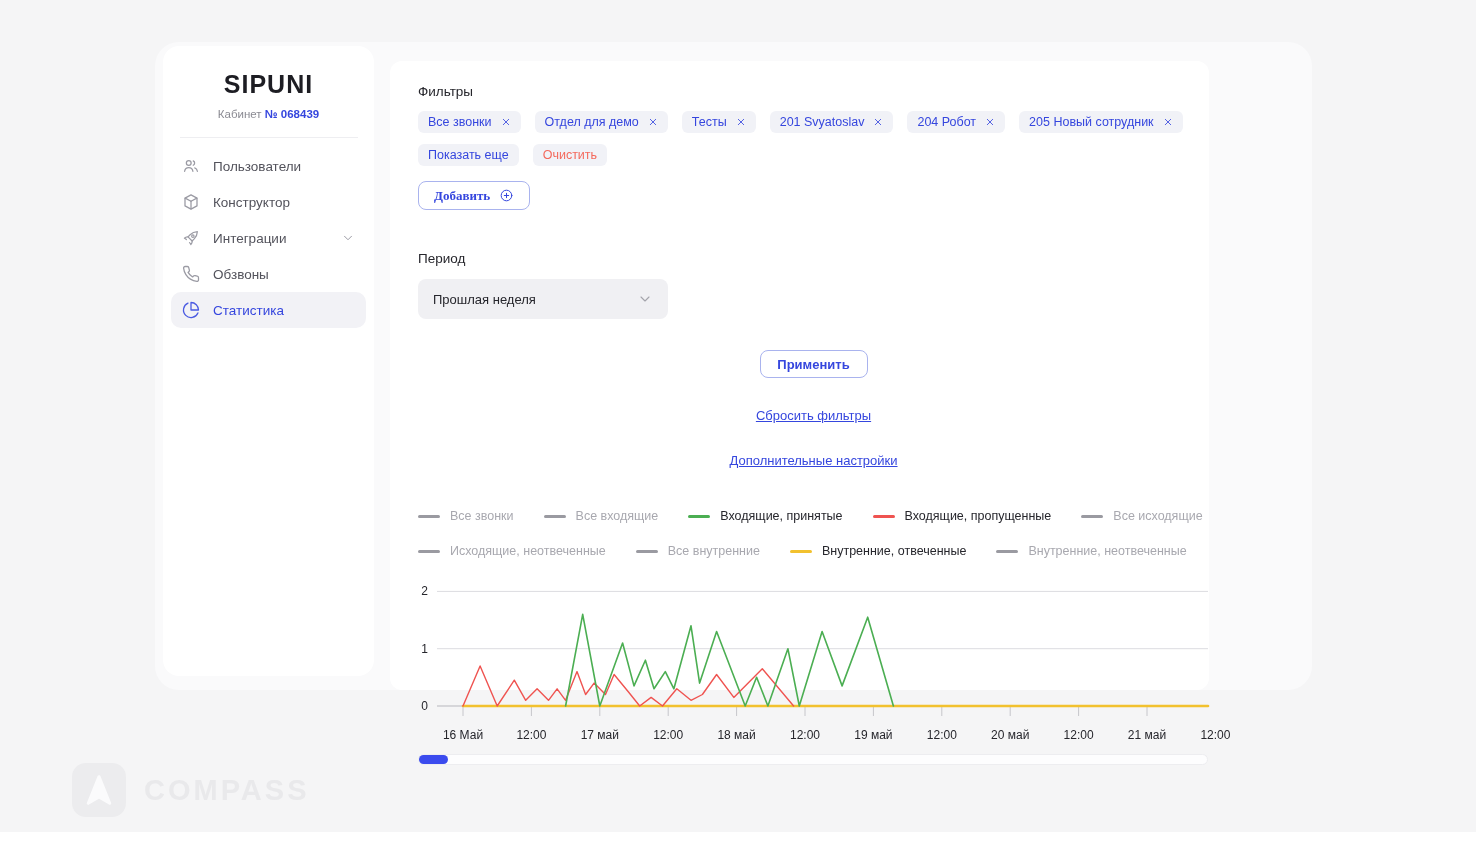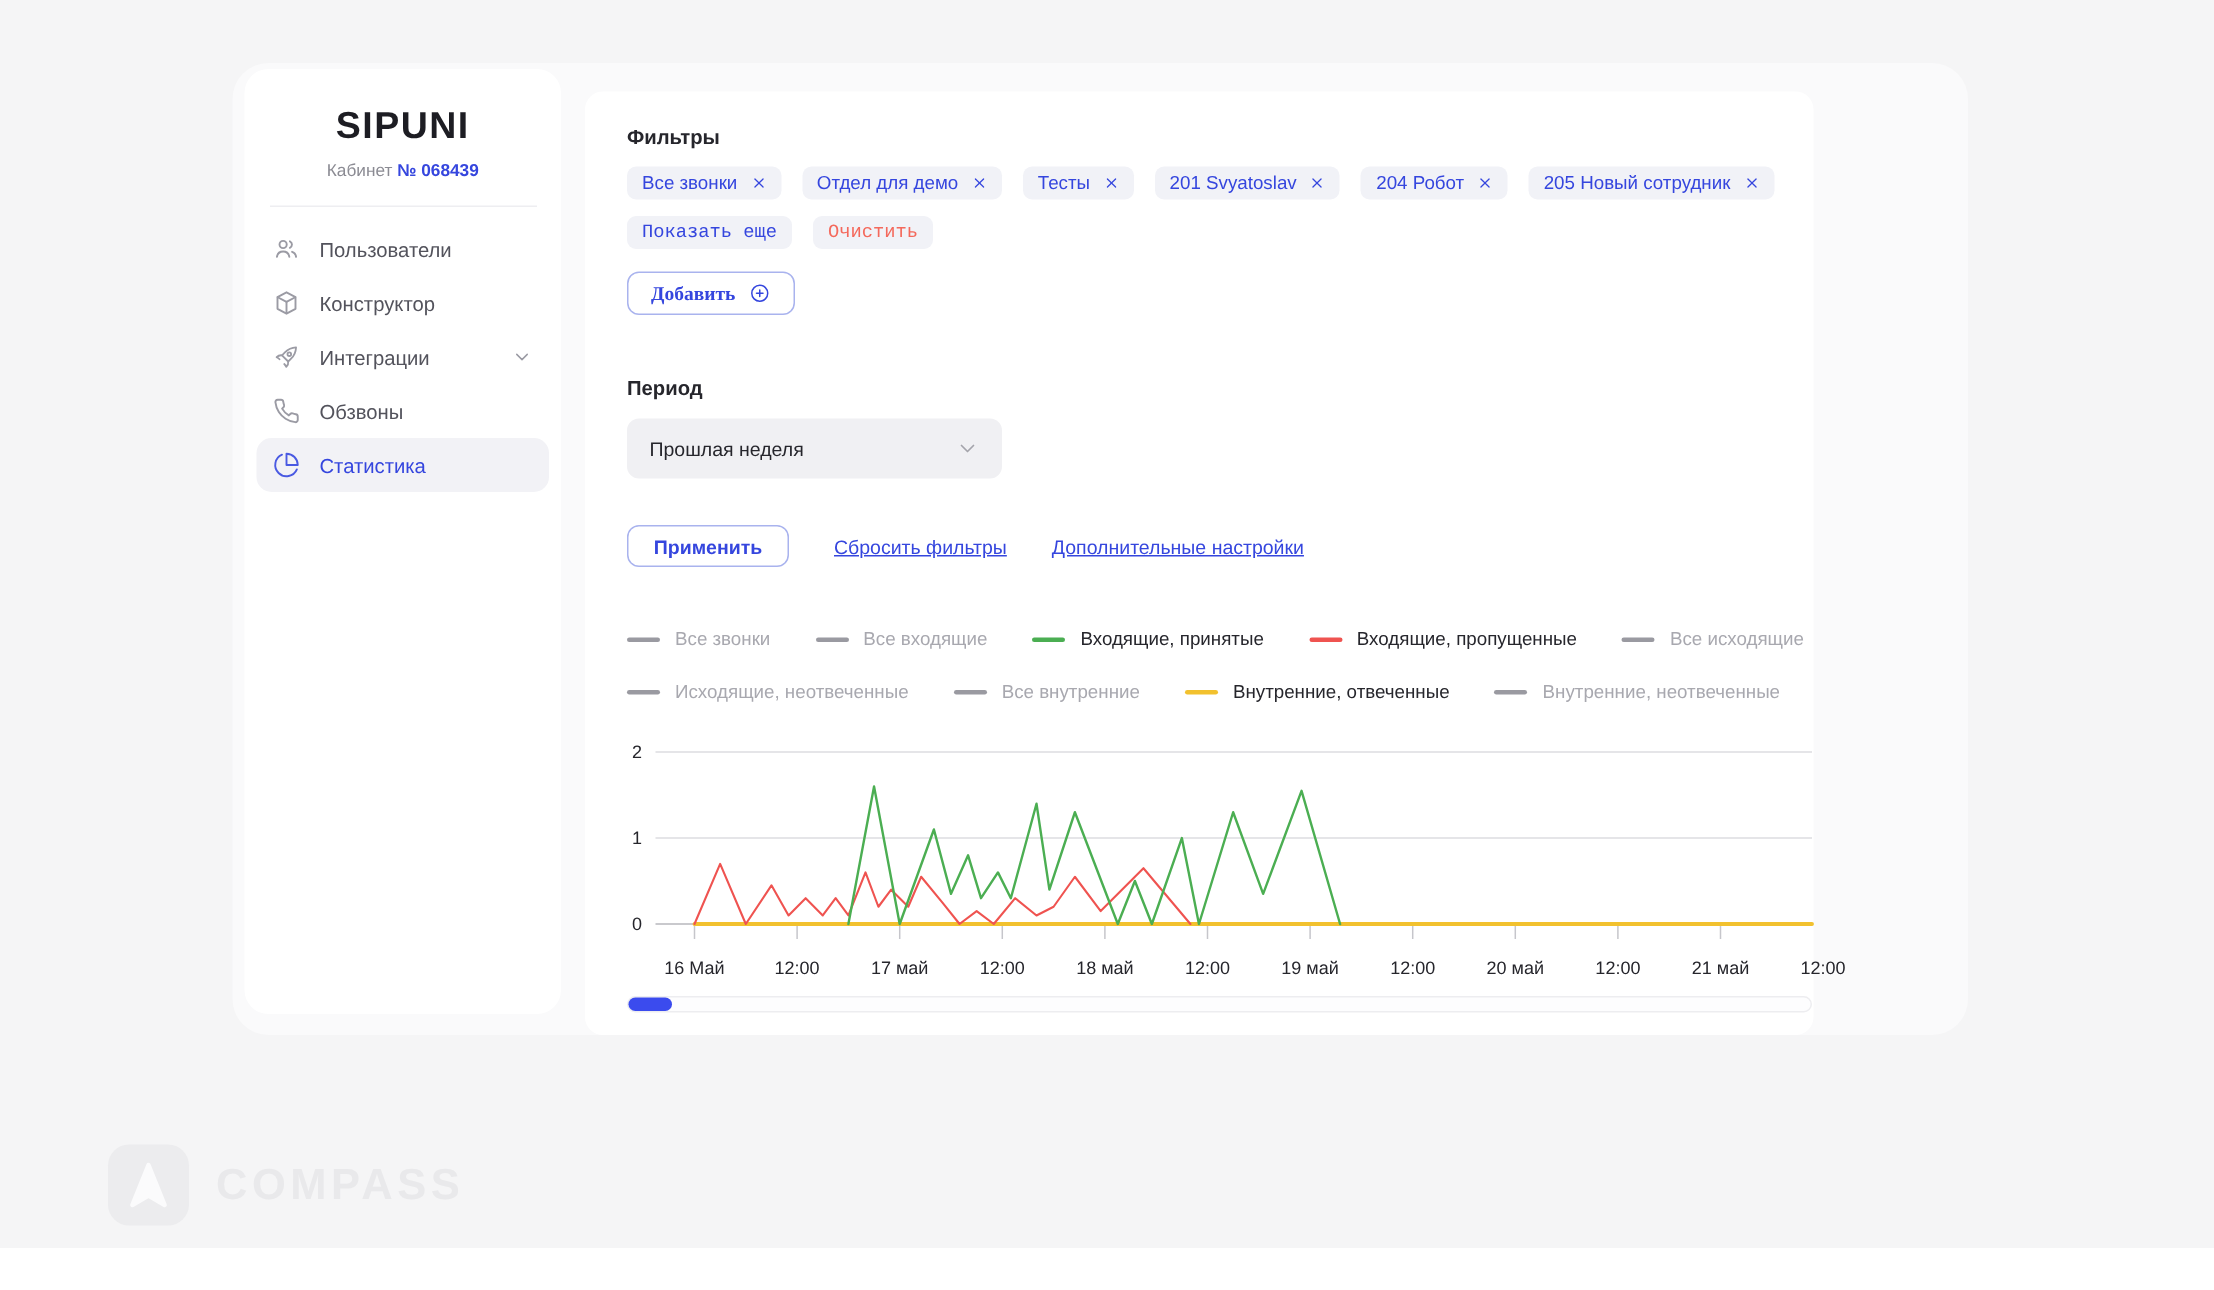--- a/index.html
+++ b/index.html
@@ -17,35 +17,35 @@
   .nav-item { display:flex; align-items:center; height:36px; padding:0 11px; border-radius:10px; color:#53535c; font-size:13.5px; cursor:pointer; }
   .nav-item .nav-icon { width:18px; height:18px; margin-right:13px; color:#9b9ba4; flex:0 0 auto; }
   .nav-icon svg { width:18px; height:18px; display:block; }
   .nav-chevron { margin-left:auto; width:14px; height:14px; color:#9b9ba4; }
   .nav-chevron svg { width:14px; height:14px; display:block; }
   .nav-item.active { background:#f2f2f6; color:#3546de; }
   .nav-item.active .nav-icon { color:#4a5ae2; }
 
   
   .panel { position:absolute; left:235px; top:19px; width:819px; height:629px; background:#fff; border-radius:12px; }
-  .section-title { margin:23px 0 0 28px; font-size:13.5px; font-weight:700; color:#26262c; }
+  .section-title { margin:23px 0 0 28px; font-size:13.5px; font-weight:400; color:#26262c; }
   .chips { margin:12px 0 0 28px; display:flex; gap:14px; }
-  .chips.second { margin-top:11px;font-family:Liberation Mono, monospace; }
+  .chips.second { margin-top:11px; }
   .chip { display:inline-flex; align-items:center; gap:9px; height:22px; padding:0 10px; background:#f1f2f7; border:none; border-radius:6px; color:#3546de; font-size:12.5px; font-family:inherit; cursor:pointer; white-space:nowrap; }
   .chip .chip-x { width:10px; height:10px; color:#3546de; display:inline-flex; }
   .chip .chip-x svg { width:10px; height:10px; display:block; }
   .chip.danger { color:#f4695c; }
   .add-btn { margin:15px 0 12px 28px; display:inline-flex; align-items:center; gap:9px; height:29px; padding:0 15px; background:#fff; border:1px solid #a9b3ee; border-radius:8px; color:#3546de; font-size:13px; font-weight:700; font-family:Liberation Serif, serif; cursor:pointer; }
   .add-btn .icn { width:15px; height:15px; display:inline-flex; color:#3546de; }
   .add-btn .icn svg { width:15px; height:15px; display:block; }
   .period-title { margin-top:29px; }
   .select { margin:13px 0 0 28px; width:250px; height:40px; display:flex; align-items:center; padding:0 15px; background:#f0f0f3; border-radius:8px; font-size:13px; color:#26262c; cursor:pointer;gap:28px; }
   .select .chev { margin-left:auto; width:16px; height:16px; color:#a4a4ab; }
   .select .chev svg { width:16px; height:16px; display:block; }
-  .actions { margin:31px 0 0 28px; display:flex; align-items:center; gap:30px; }
+  .actions { margin:31px 0 0 28px; display:flex; align-items:center; gap:30px;flex-direction:column; }
   .apply-btn { width:108px; height:28px; background:#fff; border:1px solid #a9b3ee; border-radius:8px; color:#3546de; font-size:13px; font-weight:700; font-family:inherit; cursor:pointer; }
   .link { color:#3546de; font-size:13px; text-decoration:underline; cursor:pointer; }
 
   
   .legend { margin:41px 0 0 28px; display:flex; flex-direction:column; gap:21px; }
   .legend-row { display:flex; gap:30px; }
   .legend-item { display:flex; align-items:center; gap:10px; font-size:12.5px; white-space:nowrap; cursor:pointer; }
   .legend-dash { width:22px; height:3px; border-radius:2px; }
   .legend-item .lg-label { color:#26262c; }
   .legend-item.muted .lg-label { color:#a8a8af; }

